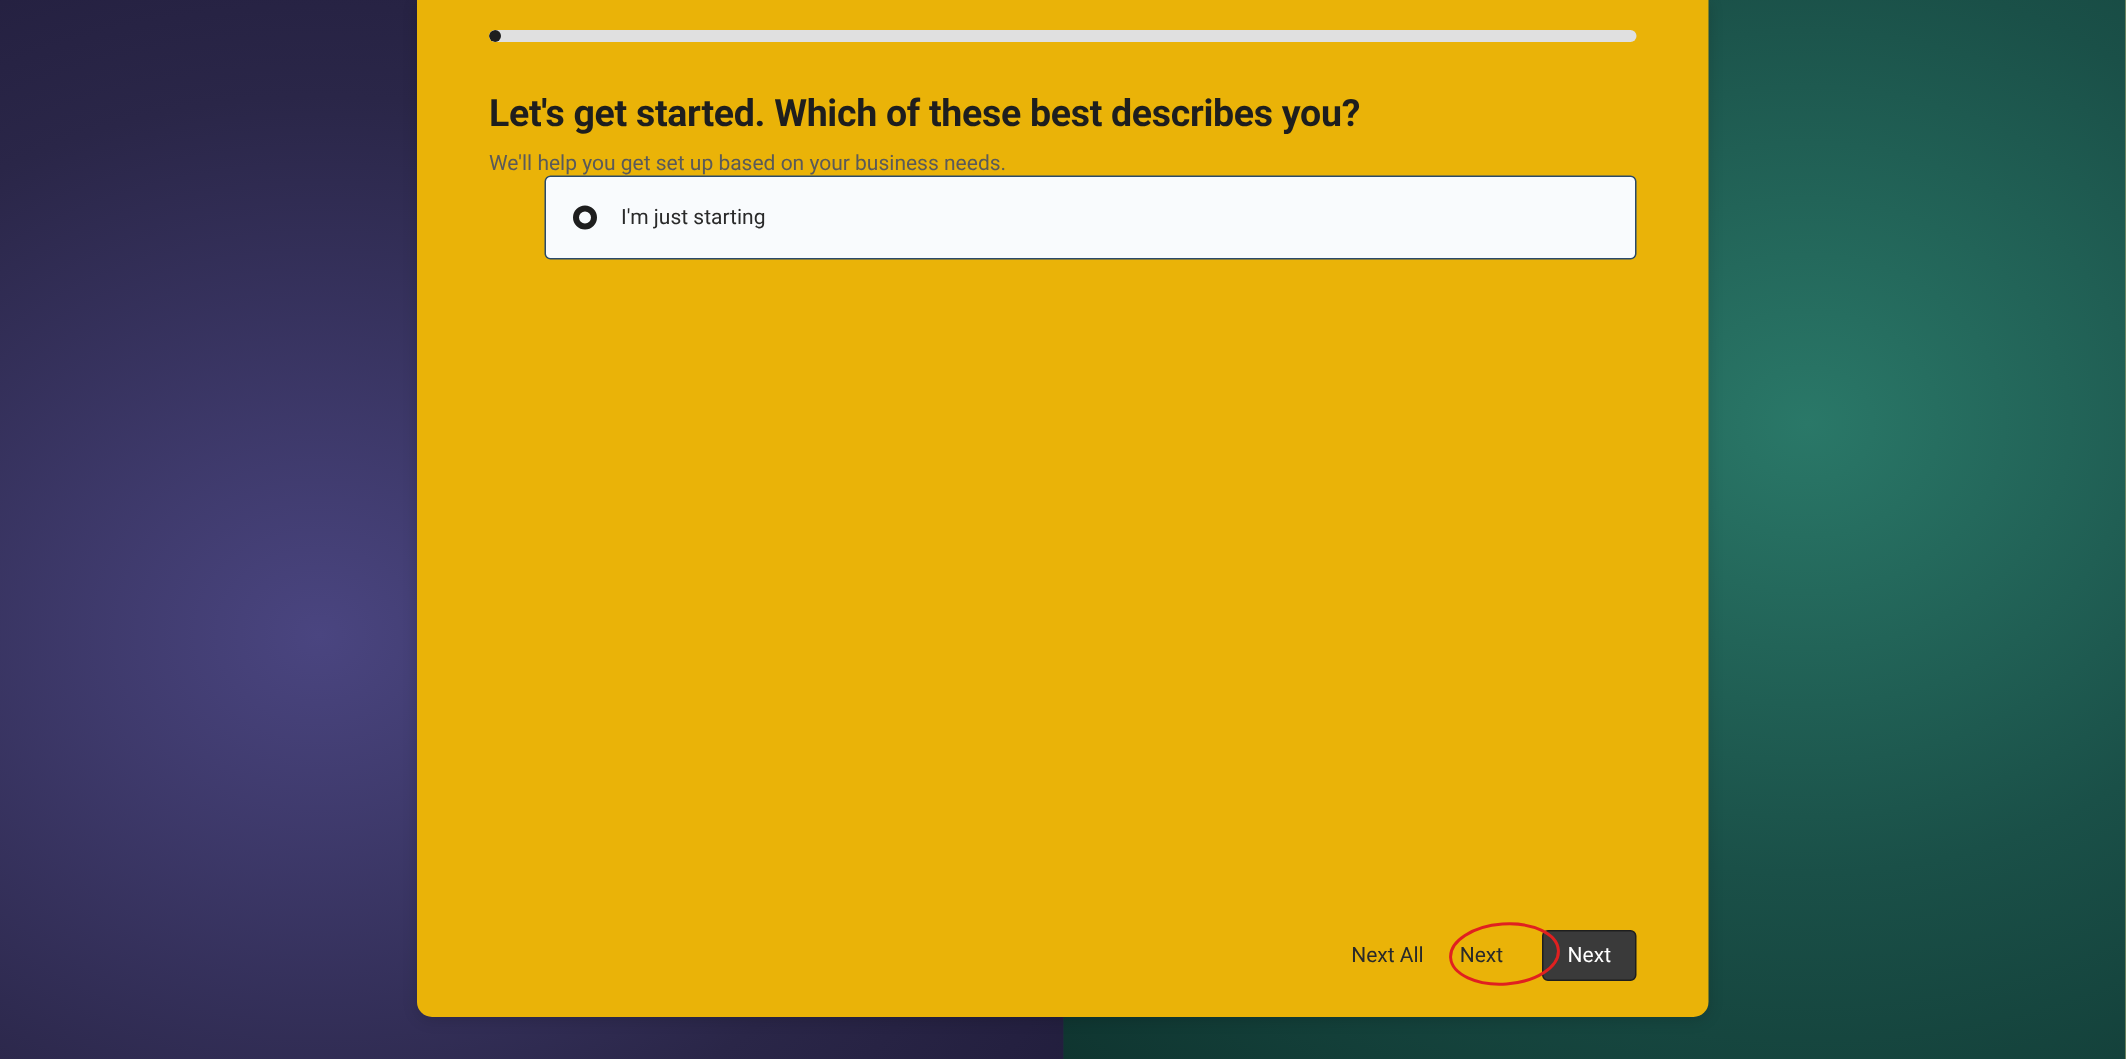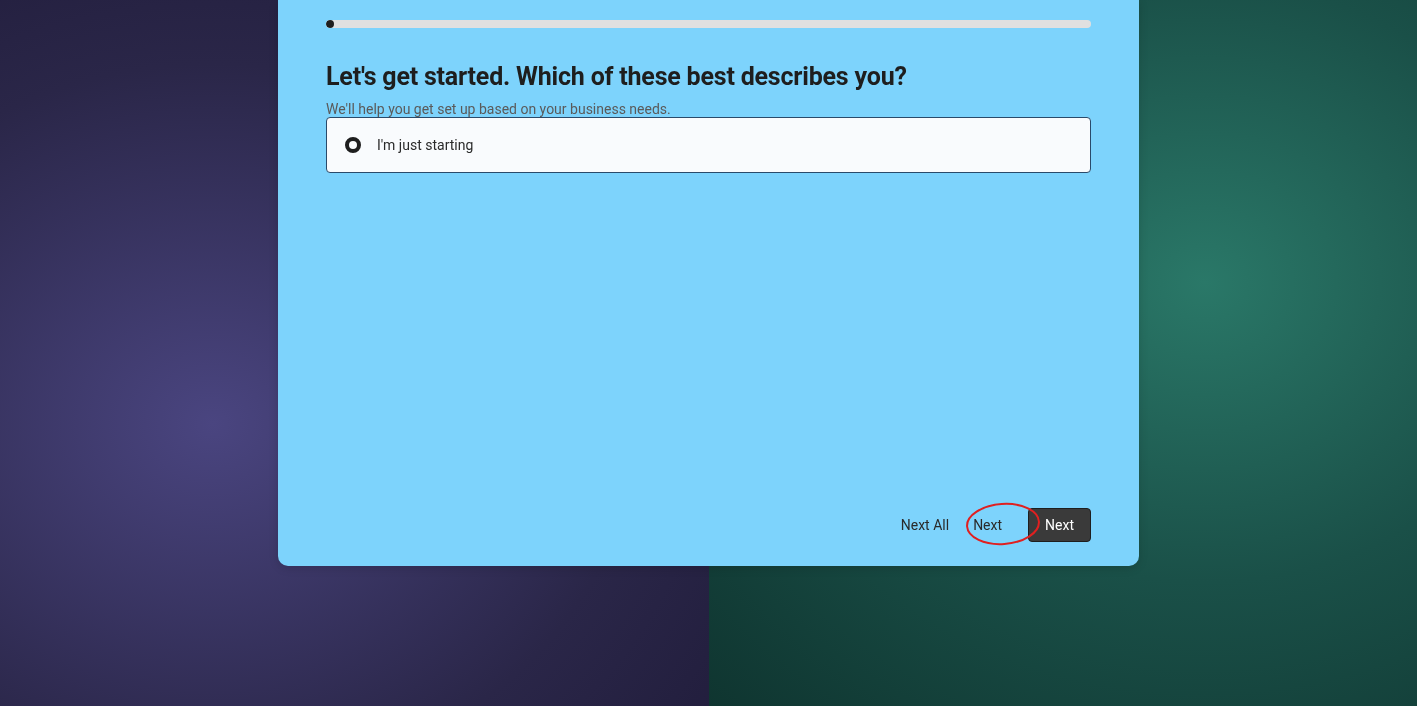--- a/index.html
+++ b/index.html
@@ -29,22 +29,22 @@
       top: 0;
       width: 50%;
       height: 100%;
       background: radial-gradient(ellipse at 70% 40%, #2a7868 0%, #1a5048 50%, #0f3530 100%);
     }
     .panel {
       position: absolute;
       left: 278px;
       top: 0;
       width: 861px;
-      height: 566px;
-      background: #7dd3fc;
+      height: 678px;
+      background: #eab308;
       border-radius: 0 0 10px 10px;
       box-shadow: 0 2px 10px rgba(0,0,0,0.15);
       padding: 20px 48px 24px 48px;
       display: flex;
       flex-direction: column;
     }
     .progress-bar {
       width: 100%;
       height: 8px;
       background: #e0e0e0;
@@ -69,20 +69,21 @@
       color: #1e1e1e;
       margin-bottom: 10px;
       letter-spacing: -0.2px;
     }
     .subtitle {
       font-size: 14px;
       color: #5a5a5a;
     }
     .options {
       display: flex;
+      margin-left: 37px;
     }
     .option-card {
       flex: 1;
       border: 1px solid #d0d0d0;
       border-radius: 4px;
       padding: 19px 18px;
       display: flex;
       align-items: center;
       gap: 16px;
       cursor: pointer;

